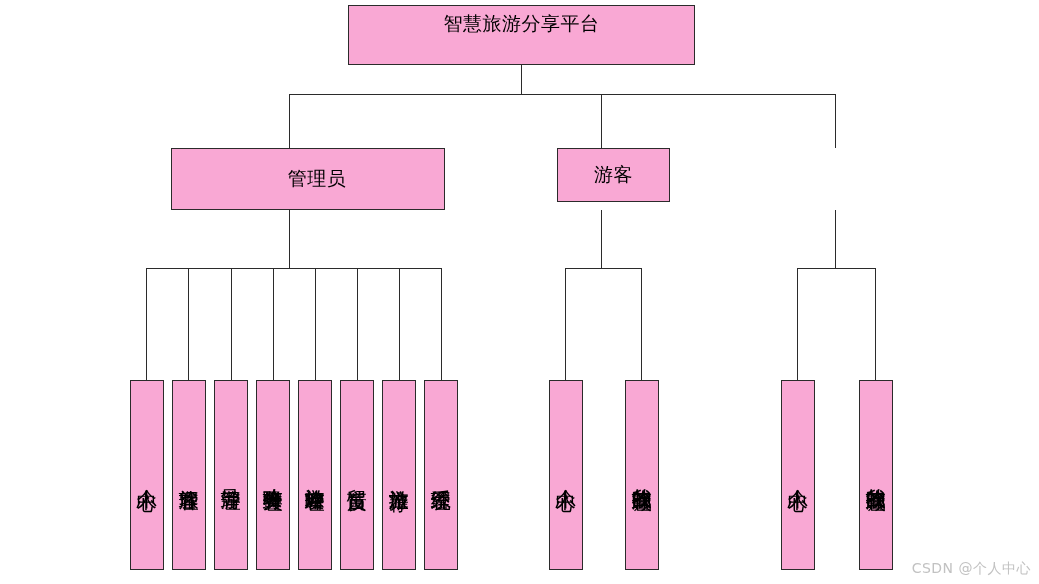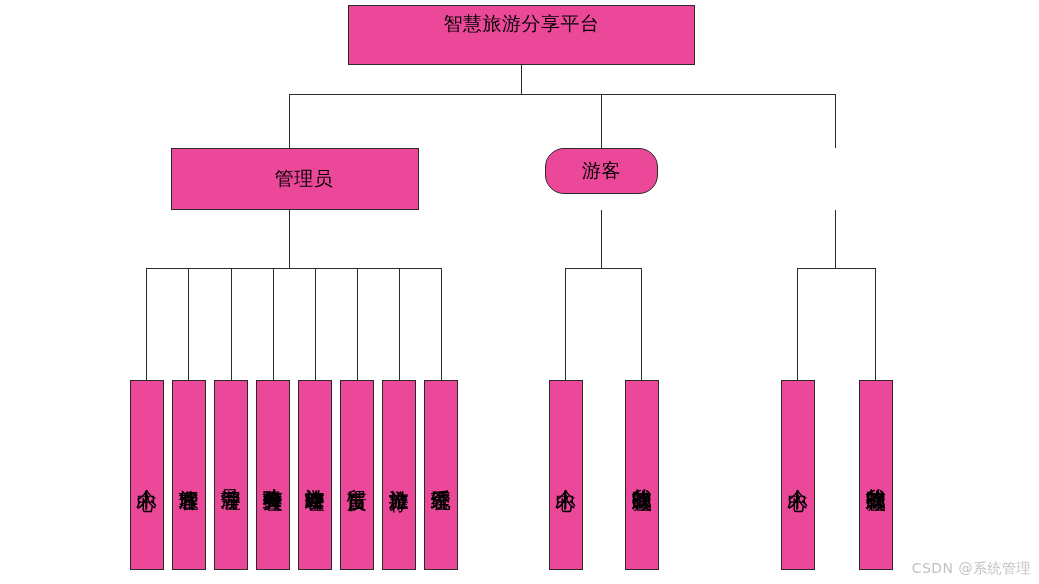--- a/index.html
+++ b/index.html
@@ -17,21 +17,21 @@
     height: 584px;
     background: #ffffff;
     overflow: hidden;
   }
 
   
   .node {
     position: absolute;
     box-sizing: border-box;
     border: 1px solid #2b2b2b;
-    background: #ec4899;
+    background: #f9a8d4;
     display: flex;
     align-items: center;
     justify-content: center;
     color: #000000;
   }
   .node-label {
     display: block;
     text-align: center;
     color: #000000;
     line-height: 1.05;
@@ -53,22 +53,22 @@
   }
 
   
   .level2 {
     align-items: center;
   }
   .level2 .node-label {
     font-size: 19px;
     letter-spacing: 0.5px;
   }
-  #node-admin  { left: 171px; top: 148px; width: 248px; height: 62px; padding-left: 18px; }
-  #node-tourist{ left: 545px; top: 148px; width: 113px; height: 46px; border-radius: 19px; }
+  #node-admin  { left: 171px; top: 148px; width: 274px; height: 62px; padding-left: 18px; }
+  #node-tourist{ left: 557px; top: 148px; width: 113px; height: 54px; }
   #node-guide  { left: 779px; top: 148px; width: 113px; height: 62px; }
 
   
   .leaf {
     top: 380px;
     width: 34px;
     height: 190px;
     align-items: center;
     justify-content: center;
     padding: 0;
@@ -181,15 +181,15 @@
   <div class="conn conn-v" style="left:797px; top:268px; height:112px;"></div>
   <div class="conn conn-v" style="left:875px; top:268px; height:112px;"></div>
 
   <div class="node leaf" style="left:781px;">
     <span class="node-label">个人中心</span>
   </div>
   <div class="node leaf" style="left:859px;">
     <span class="node-label">我的收藏管理</span>
   </div>
 
-  <div id="watermark">CSDN @系统管理</div>
+  <div id="watermark">CSDN @个人中心</div>
 
 </div>
 
 </body></html>

